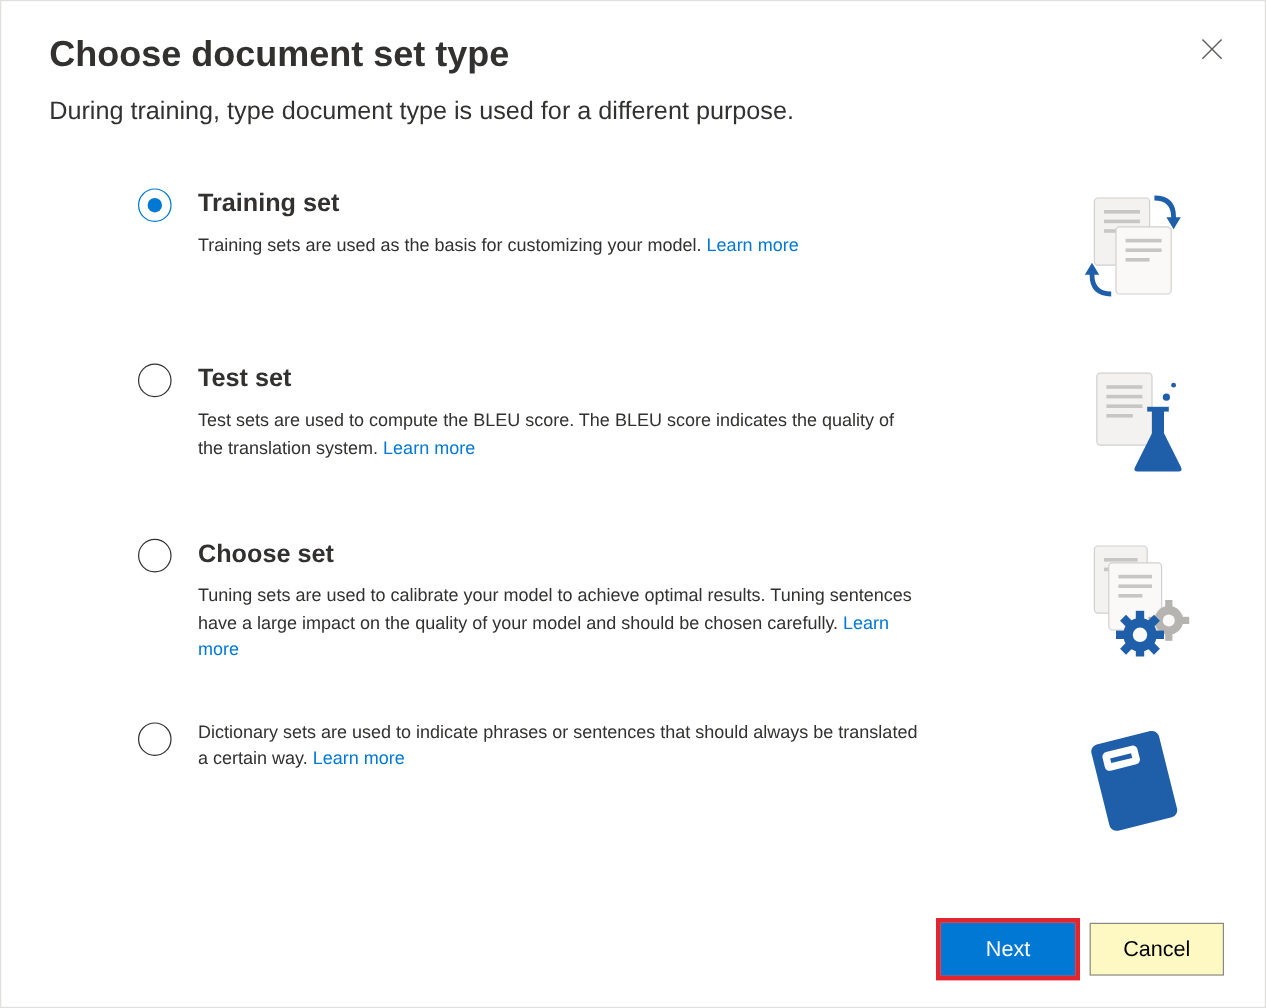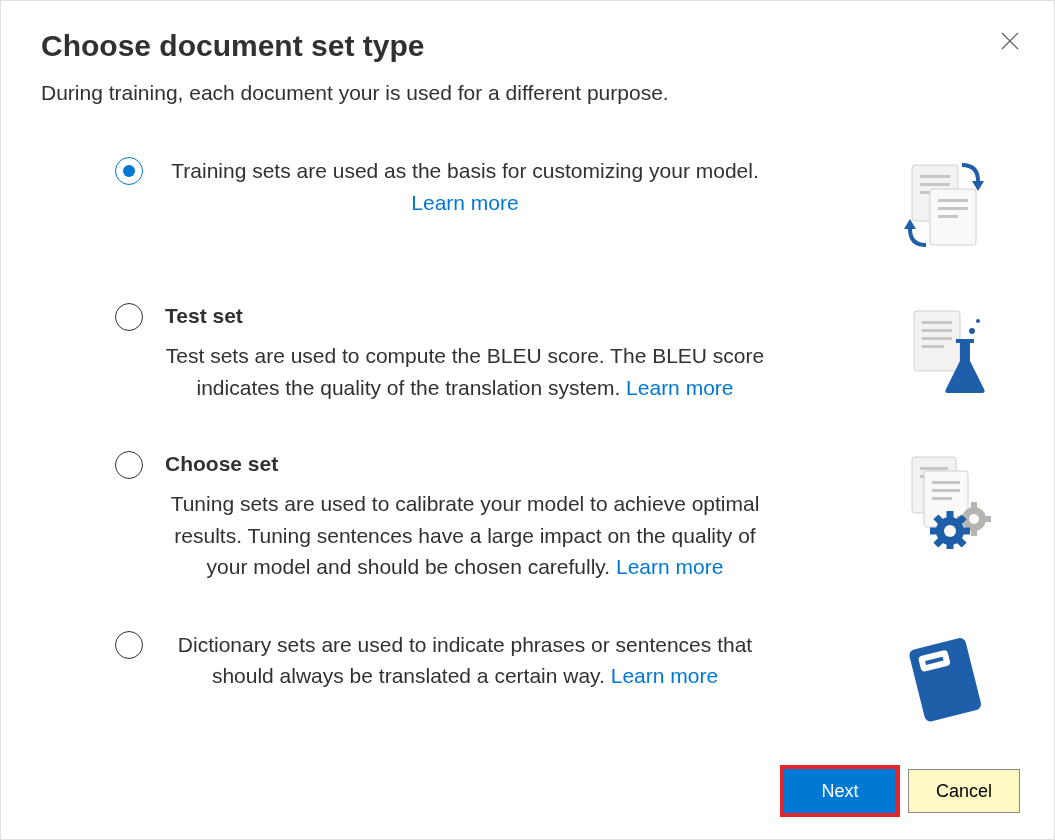--- a/index.html
+++ b/index.html
@@ -74,25 +74,24 @@
       transform: translate(-50%, -50%);
     }
     .option-content { flex: 1; }
     .option-title {
       font-size: 21px;
       font-weight: 600;
       margin: 3px 0 12px 0;
       color: #323130;
     }
     .option-desc {
-      font-size: 21px;
+      font-size: 15px;
       line-height: 1.5;
       color: #323130;
       max-width: 600px;
-      text-align: center;
     }
     .learn-more {
       color: #0078d4;
       cursor: pointer;
     }
     .option-illustration {
       flex: 0 0 120px;
       display: flex;
       align-items: center;
       justify-content: center;
@@ -136,27 +135,28 @@
   <div class="close-btn">
     <span>
       <svg viewBox="0 0 20 20" stroke="#605e5c" stroke-width="1.2" fill="none">
         <line x1="2" y1="2" x2="18" y2="18"></line>
           <line x1="18" y1="2" x2="2" y2="18"></line>
       </svg>
     </span>
   </div>
 
   <h1>Choose document set type</h1>
-  <p class="subtitle">During training, each document your is used for a different purpose.</p>
+  <p class="subtitle">During training, type document type is used for a different purpose.</p>
 
   <div class="options">
 
     <div class="option-row">
       <div class="radio selected"></div>
       <div class="option-content">
+        <div class="option-title">Training set</div>
         <div class="option-desc">
           <span>Training sets are used as the basis for customizing your model.</span>
           <span> </span>
           <span class="learn-more">Learn more</span>
         </div>
       </div>
       <div class="option-illustration">
         <svg width="100" height="100" viewBox="0 0 100 100">
           <rect x="18" y="10" width="46" height="56" rx="3" fill="#f3f2f1" stroke="#d2d0ce"></rect>
           <rect x="26" y="20" width="30" height="3" fill="#c8c6c4"></rect>

